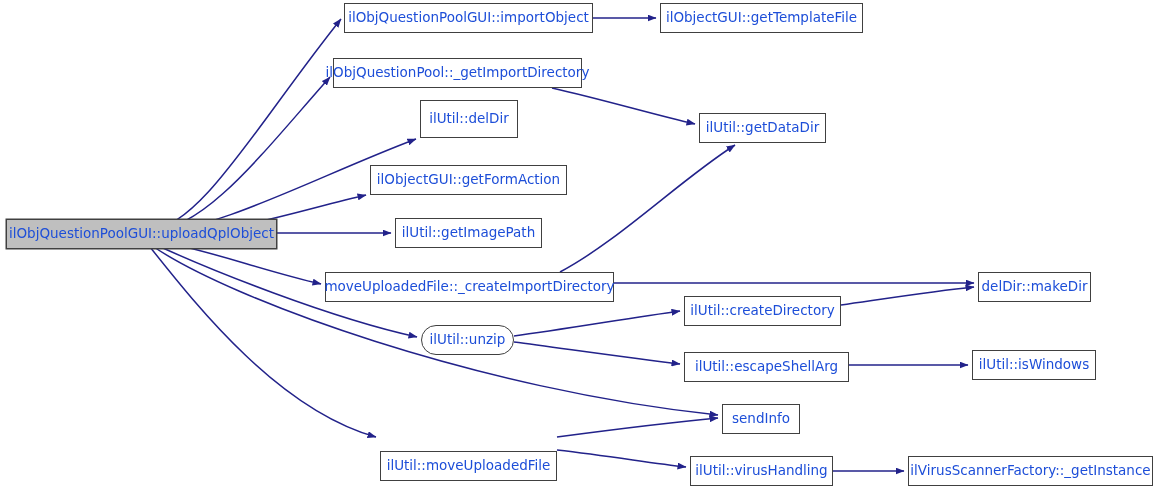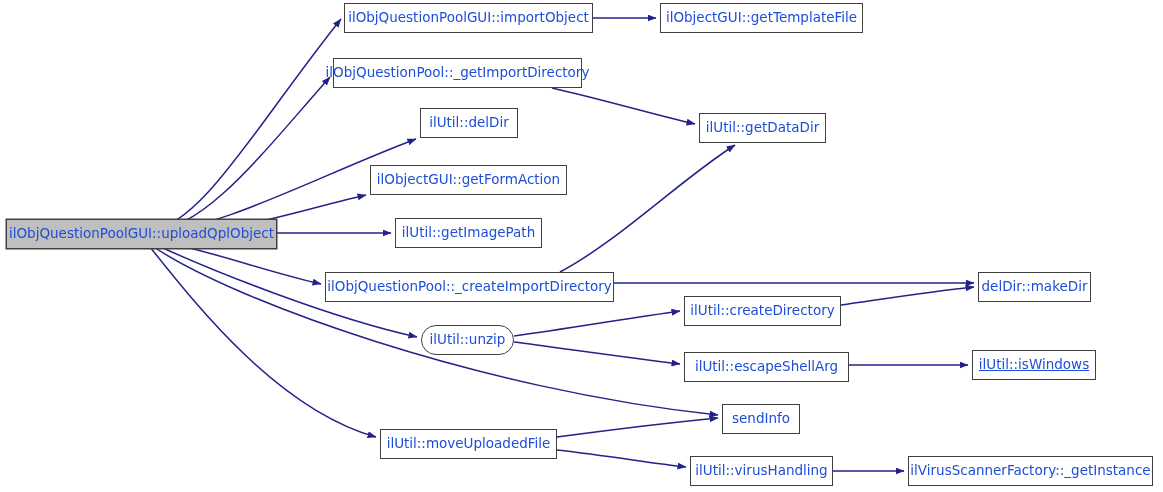--- a/index.html
+++ b/index.html
@@ -88,54 +88,54 @@
       </div>
       <div class="node" style="left: 344px; top: 3px; width: 249px; height: 30px;">
         <span class="node-label">ilObjQuestionPoolGUI::importObject</span>
       </div>
       <div class="node" style="left: 660px; top: 3px; width: 203px; height: 30px;">
         <span class="node-label">ilObjectGUI::getTemplateFile</span>
       </div>
       <div class="node" style="left: 333px; top: 58px; width: 249px; height: 30px;">
         <span class="node-label">ilObjQuestionPool::_getImportDirectory</span>
       </div>
-      <div class="node" style="left: 420px; top: 108px; width: 98px; height: 30px; text-align: center;">
+      <div class="node" style="left: 420px; top: 100px; width: 98px; height: 38px; text-align: center;">
         <span class="node-label">ilUtil::delDir</span>
       </div>
       <div class="node" style="left: 699px; top: 113px; width: 127px; height: 30px;">
         <span class="node-label">ilUtil::getDataDir</span>
       </div>
       <div class="node" style="left: 370px; top: 165px; width: 197px; height: 30px;">
         <span class="node-label">ilObjectGUI::getFormAction</span>
       </div>
       <div class="node" style="left: 395px; top: 218px; width: 147px; height: 30px;">
         <span class="node-label">ilUtil::getImagePath</span>
       </div>
       <div class="node" style="left: 325px; top: 272px; width: 289px; height: 30px;">
-        <span class="node-label">ilObjQuestionPool::_createImportDirectory</span>
+        <span class="node-label">moveUploadedFile::_createImportDirectory</span>
       </div>
       <div class="node" style="left: 978px; top: 272px; width: 113px; height: 30px;">
         <span class="node-label">delDir::makeDir</span>
       </div>
       <div class="node" style="left: 684px; top: 296px; width: 157px; height: 30px;">
         <span class="node-label">ilUtil::createDirectory</span>
       </div>
       <div class="node" style="left: 421px; top: 325px; width: 93px; height: 30px; border-radius: 15px;">
         <span class="node-label">ilUtil::unzip</span>
       </div>
       <div class="node" style="left: 684px; top: 352px; width: 165px; height: 30px;">
         <span class="node-label">ilUtil::escapeShellArg</span>
       </div>
-      <div class="node" style="left: 972px; top: 350px; width: 124px; height: 30px; text-decoration: underline;">
+      <div class="node" style="left: 972px; top: 350px; width: 124px; height: 30px;">
         <span class="node-label">ilUtil::isWindows</span>
       </div>
       <div class="node" style="left: 722px; top: 404px; width: 78px; height: 30px;">
         <span class="node-label">sendInfo</span>
       </div>
-      <div class="node" style="left: 380px; top: 429px; width: 177px; height: 30px;">
+      <div class="node" style="left: 380px; top: 451px; width: 177px; height: 30px;">
         <span class="node-label">ilUtil::moveUploadedFile</span>
       </div>
       <div class="node" style="left: 690px; top: 456px; width: 143px; height: 30px;">
         <span class="node-label">ilUtil::virusHandling</span>
       </div>
       <div class="node" style="left: 908px; top: 456px; width: 245px; height: 30px;">
         <span class="node-label">ilVirusScannerFactory::_getInstance</span>
       </div>
     </div>
 

